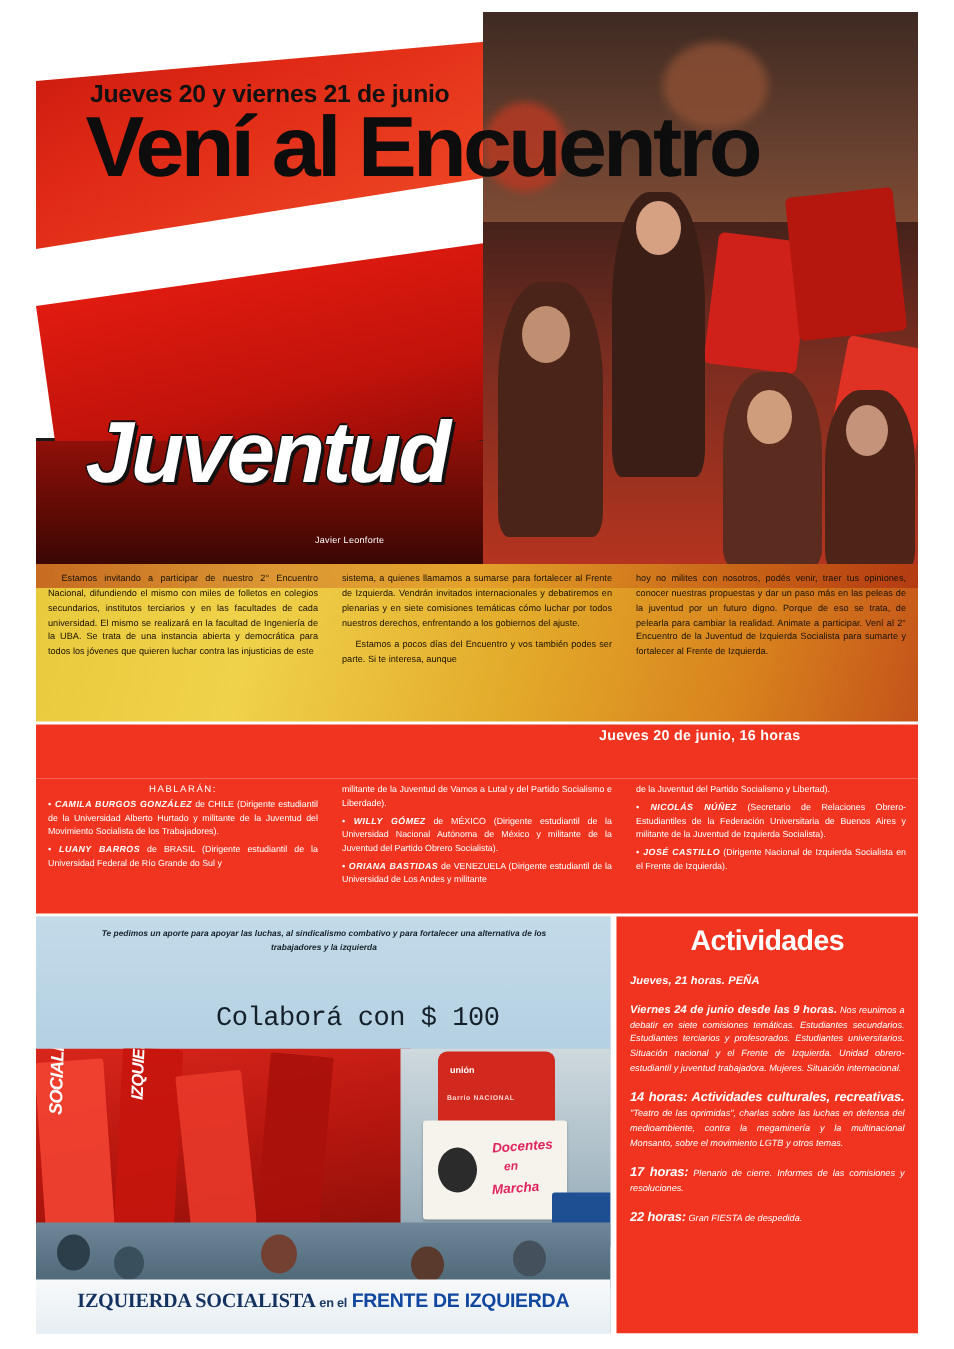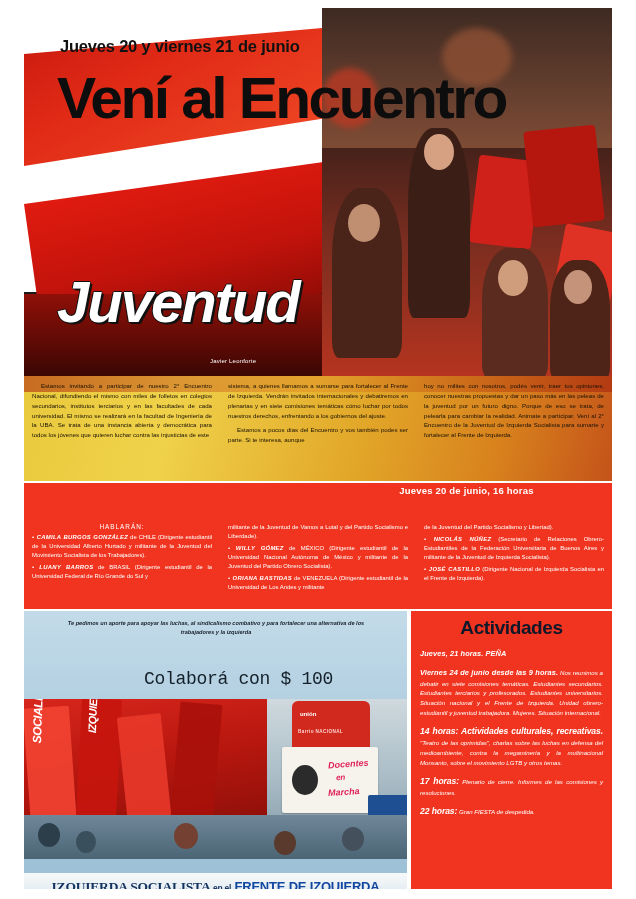--- a/index.html
+++ b/index.html
@@ -30,21 +30,21 @@
      background:linear-gradient(180deg,#46221a 0%,#7a2d20 40%,#b5341f 100%);}
   .hp-blur{position:absolute;border-radius:50%;filter:blur(3px);opacity:.85;}
   .hp-flagshape{position:absolute;background:#d0201a;border-radius:4px;}
   .hp-figure{position:absolute;background:#3b1f17;border-radius:40% 40% 10% 10%;}
   .hp-face{position:absolute;border-radius:50%;background:#d6a183;}
 
   .photo-credit{position:absolute;left:210px;top:358px;font-size:6px;color:#fff;
      font-family:"Liberation Sans",sans-serif;letter-spacing:.2px;z-index:9;}
 
   
-  .kicker{position:absolute;left:36px;top:29px;font-size:16.5px;font-weight:bold;color:#111;
+  .kicker{position:absolute;left:36px;top:46px;font-size:16.5px;font-weight:bold;color:#111;
      letter-spacing:-.2px;z-index:6;}
   .t1,.t2,.t3{position:absolute;font-weight:bold;color:#0d0d0d;z-index:6;
      font-family:"Liberation Sans",sans-serif;letter-spacing:-2.5px;line-height:.86;}
   .t1{left:33px;top:66px;font-size:57px;transform:scaleX(1.03);transform-origin:left;}
   .t2{left:33px;top:130px;font-size:57px;}
   .t3{left:33px;top:192px;font-size:57px;}
   .t4{position:absolute;left:33px;top:260px;font-size:58px;font-weight:bold;font-style:italic;
      color:#fff;z-index:7;letter-spacing:-2px;
      text-shadow:2.2px 2.2px 0 #111,-1px 0 0 #111,0 -1px 0 #111,1px 0 0 #111,0 1px 0 #111;}
 
@@ -98,32 +98,32 @@
   .cp-right{position:absolute;right:0;top:0;width:140px;height:160px;
      background:linear-gradient(180deg,#cfd9de 0%,#a9bcc6 50%,#7e96a4 100%);}
   .cp-shirt{position:absolute;background:#d2291f;border-radius:6px 6px 0 0;}
   .cp-sign{position:absolute;background:#f6f3ec;border-radius:2px;box-shadow:0 1px 2px rgba(0,0,0,.25);}
   .cp-bluebanner{position:absolute;background:#1f4f93;border-radius:2px;}
   .cp-crowd{position:absolute;left:0;bottom:0;width:383px;height:44px;
      background:linear-gradient(180deg,#6f8799 0%,#4b6575 100%);}
   .cp-head{position:absolute;border-radius:50%;background:#2c3e49;}
 
   
-  .camp-foot{position:absolute;left:0;bottom:0;width:383px;height:16px;
+  .camp-foot{position:absolute;left:0;bottom:0;width:383px;height:36px;
      background:linear-gradient(180deg,#f7f9fa 0%,#e6eef3 100%);}
   .camp-foot-txt{position:absolute;left:0;top:6px;width:383px;text-align:center;
      font-family:"Liberation Serif",serif;font-size:13.5px;font-weight:bold;color:#13325f;
      letter-spacing:-.2px;}
   .camp-foot-txt .small{font-size:8.5px;font-family:"Liberation Sans",sans-serif;color:#1b3a68;}
   .camp-foot-txt .fi{font-family:"Liberation Sans",sans-serif;font-size:13px;color:#1247a0;}
 
   
   .acts{position:absolute;left:411px;top:611px;width:201px;height:278px;background:#f0341f;
      padding:0;box-sizing:border-box;overflow:hidden;}
-  .acts-title{text-align:center;font-size:19px;font-weight:bold;color:#0f172a;margin:6px 0 9px 0;
+  .acts-title{text-align:center;font-size:19px;font-weight:bold;color:#ffffff;margin:6px 0 9px 0;
      letter-spacing:-.4px;}
   .acts-body{padding:0 9px;}
   .acts-body p{margin:0 0 7px 0;font-size:6.1px;line-height:1.6;color:#fff;text-align:justify;font-style:italic;}
   .acts-body p .hd{font-weight:bold;font-size:7.4px;letter-spacing:.1px;}
   .acts-body p .hd2{font-weight:bold;font-size:8.6px;letter-spacing:-.1px;}
 
   .edge-l{position:absolute;left:0;top:0;width:24px;height:899px;background:#fff;}
   .edge-r{position:absolute;right:0;top:0;width:24px;height:899px;background:#fff;}
   .edge-b{position:absolute;left:0;bottom:0;width:636px;height:10px;background:#fff;}
 </style>

